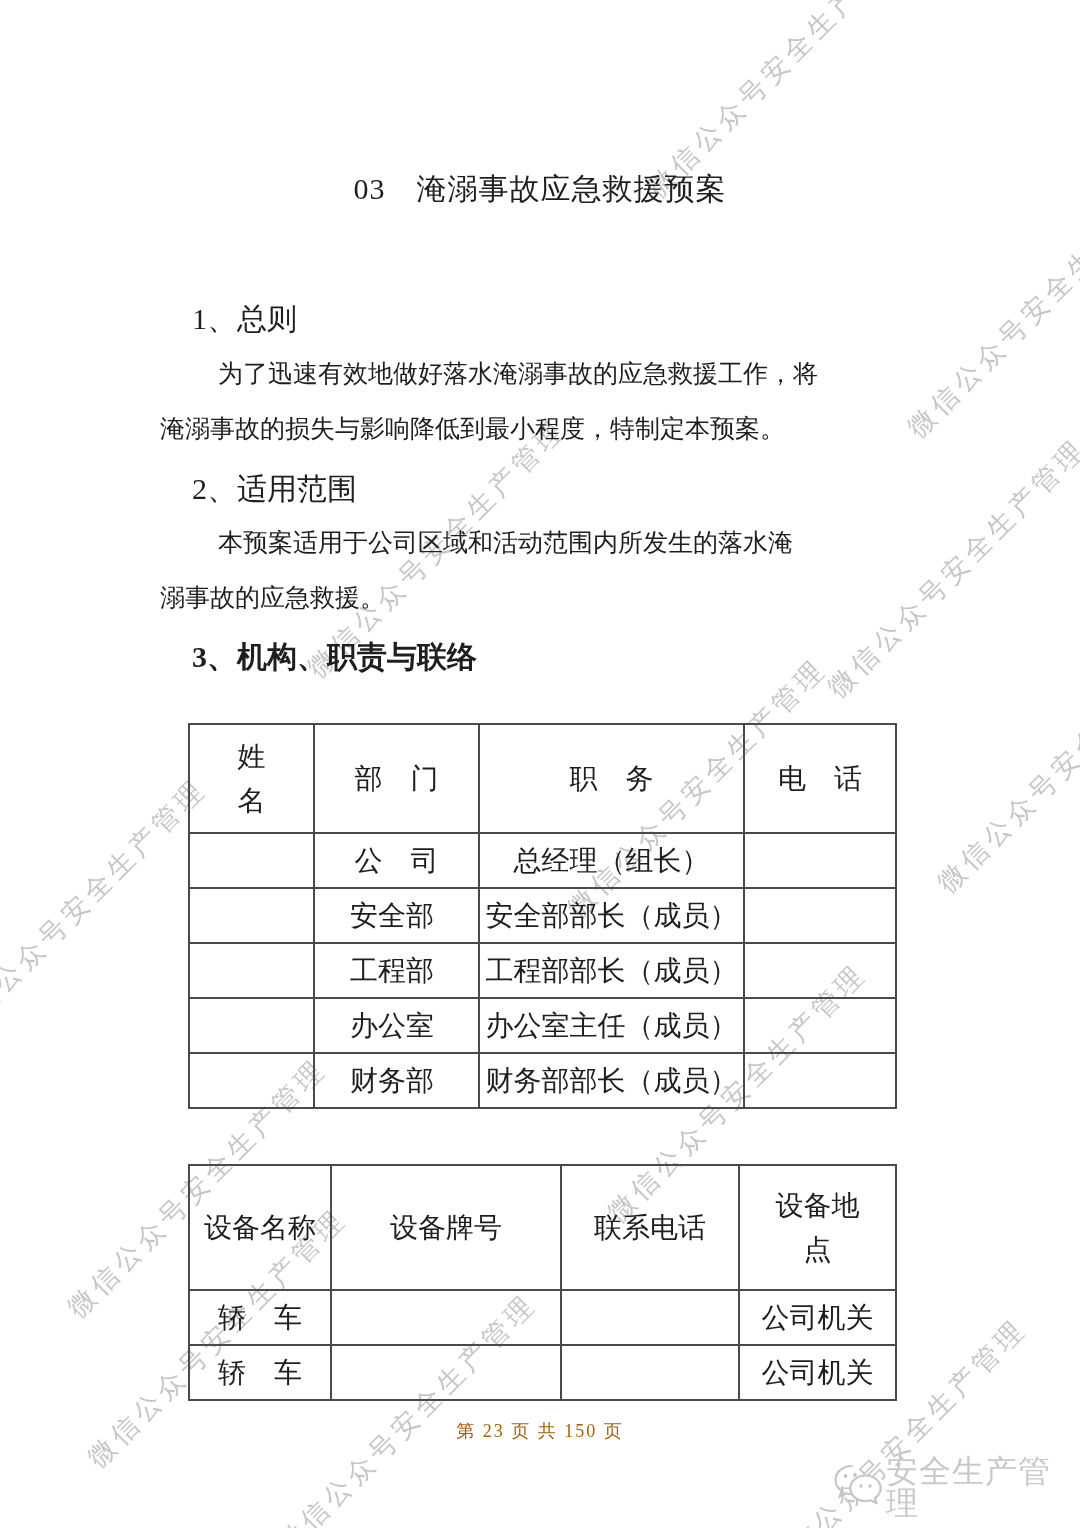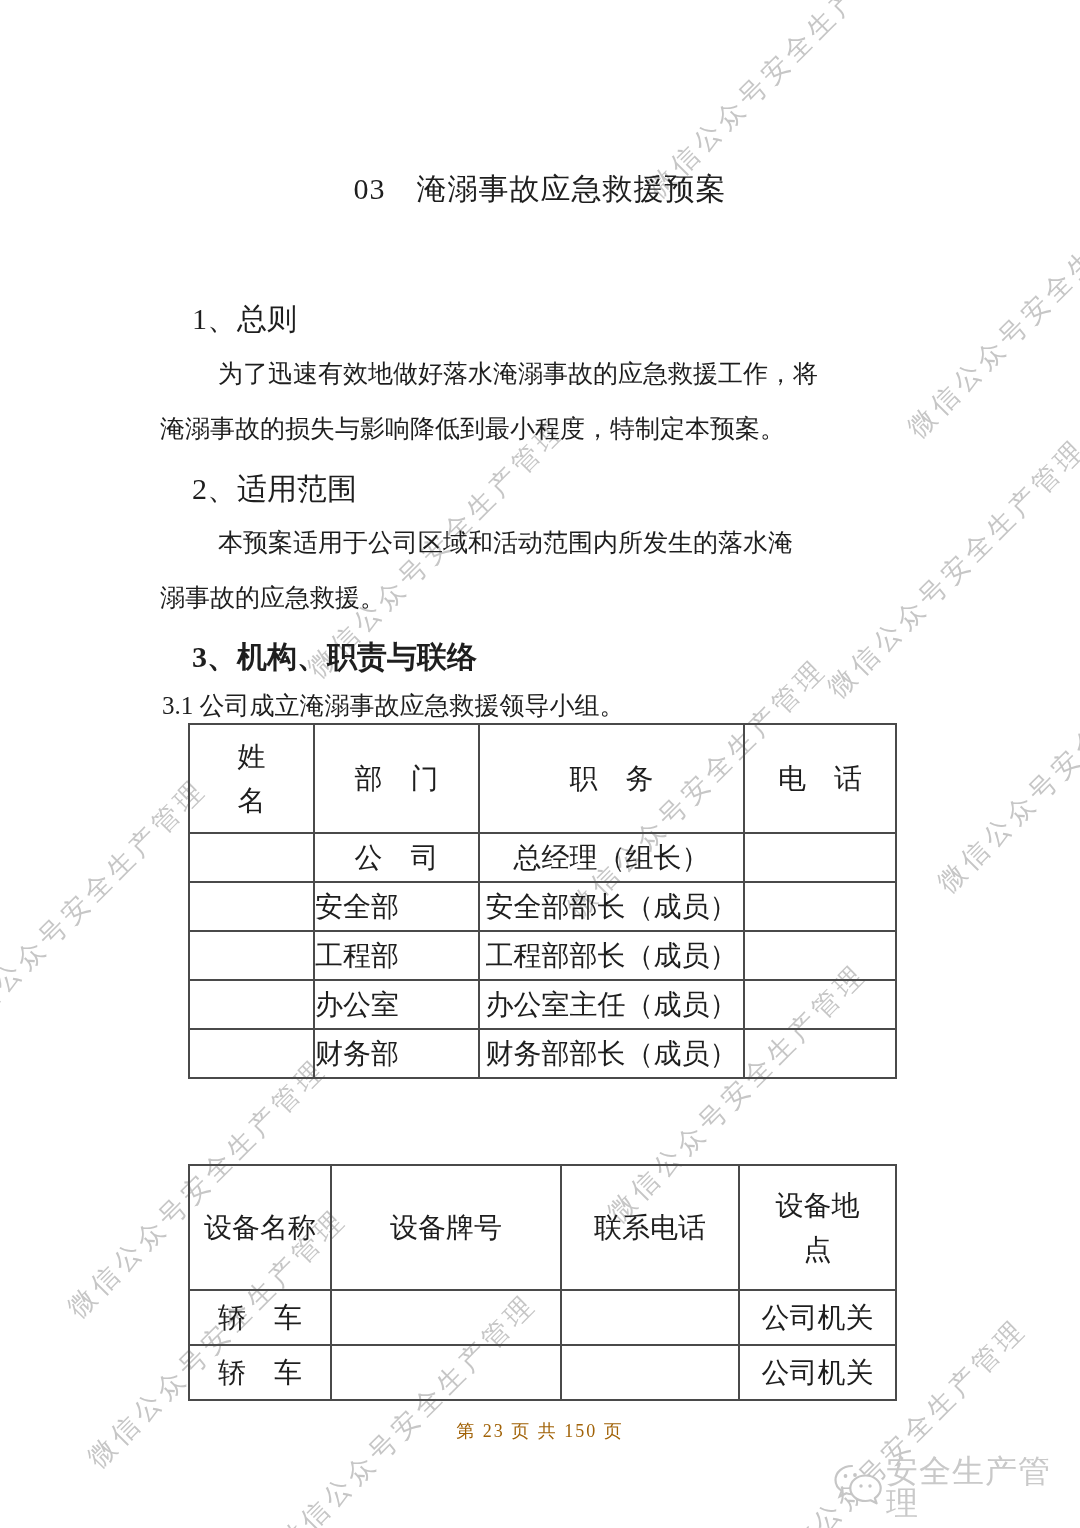--- a/index.html
+++ b/index.html
@@ -62,24 +62,24 @@
     font-size:28px;
     color:var(--text);
     text-align:center;
     vertical-align:middle;
     padding:0;
     white-space:pre-line;
     line-height:1.55;
     overflow:hidden;
   }
   .t1 thead tr{height:109px;}
-  .t1 tbody tr{height:49px;}
+  .t1 tbody tr{height:55px;}
   .t2 thead tr{height:125px;}
   .t2 tbody tr{height:55px;padding-left:46px;}
-  .t1 tbody td:nth-child(2){text-align:left;padding-right:9px;}
+  .t1 tbody td:nth-child(2){text-align:center;padding-right:9px;}
   .t1 tbody tr:first-child td:nth-child(2){text-align:center;padding-right:0;}
   
   .footer{
     position:absolute;top:1419px;left:0;width:100%;
     text-align:center;
     font-size:18px;letter-spacing:2px;
     color:#a16207;
   }
   .brand{
     position:absolute;top:1455px;left:832px;
@@ -119,21 +119,20 @@
     <div class="line heading" style="left:160px;top:302px;">1、总则</div>
     <div class="line" style="left:218px;top:360px;">为了迅速有效地做好落水淹溺事故的应急救援工作，将</div>
     <div class="line" style="left:160px;top:415px;">淹溺事故的损失与影响降低到最小程度，特制定本预案。</div>
 
     <div class="line heading" style="left:160px;top:472px;">2、适用范围</div>
     <div class="line" style="left:218px;top:529px;">本预案适用于公司区域和活动范围内所发生的落水淹</div>
     <div class="line" style="left:160px;top:584px;">溺事故的应急救援。</div>
 
     <div class="line heading" style="left:160px;top:640px;font-weight:bold;">3、机构、职责与联络</div>
 
-    <div class="line" style="left:162px;top:692px;">3.1 公司成立淹溺事故应急救援领导小组。</div>
 
     <table class="t1">
       <colgroup>
         <col style="width:125px">
           <col style="width:165px">
           <col style="width:265px">
           <col style="width:152px">
       </colgroup>
       <thead>
           <tr>

